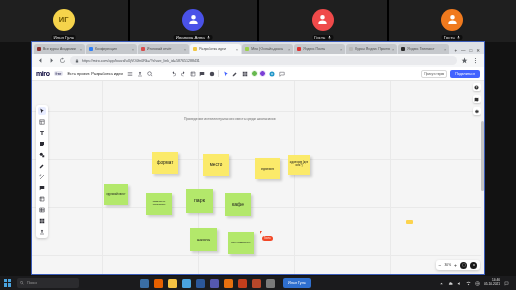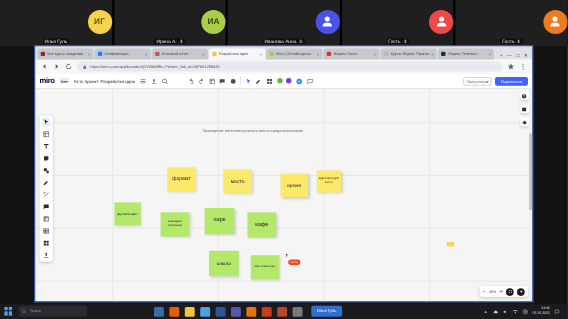--- a/index.html
+++ b/index.html
@@ -11,21 +11,21 @@
   }
   #app { position: relative; width: 516px; height: 290px; background: #121212; }
 
   
   .participants {
     position: absolute; left: 0; top: 0; width: 516px; height: 42px;
     display: flex; gap: 2px; background: #000;
   }
   .ptile {
     position: relative; flex: 1; background: #1f1f1f;
-    display: flex; align-items: center; justify-content: flex-end;
+    display: flex; align-items: center; justify-content: center;
   }
   .avatar {
     width: 22px; height: 22px; border-radius: 50%;
     display: flex; align-items: center; justify-content: center;
     color: #fff; font-size: 7.5px; font-weight: bold; letter-spacing: .2px;
     margin-bottom: 3px;
   }
   .avatar svg { width: 11px; height: 11px; fill: #fff; }
   .pname {
     position: absolute; left: 50%; transform: translateX(-50%);
@@ -172,31 +172,20 @@
 
 <div id="app">
 
   <div class="participants">
     <div class="ptile">
       <div class="avatar" style="background:#f5d34b;color:#6b5400">
         <span>ИГ</span>
       </div>
       <div class="pname">
         <span>Илья Гуль</span>
-      </div>
-    </div>
-    <div class="ptile">
-      <div class="avatar" style="background:#a8cf45;color:#33470e">
-        <span>ИА</span>
-      </div>
-      <div class="pname">
-        <span>Ирина А.</span>
-        <svg class="mic" viewBox="0 0 24 24">
-            <path d="M12 2a3 3 0 00-3 3v6a3 3 0 006 0V5a3 3 0 00-3-3zm7 9a7 7 0 01-14 0H3a9 9 0 008 8.94V23h2v-3.06A9 9 0 0021 11h-2zM3 3l18 18"></path>
-          </svg>
       </div>
     </div>
     <div class="ptile">
       <div class="avatar" style="background:#4a52e8">
         <svg viewBox="0 0 24 24">
             <path d="M12 12a5 5 0 100-10 5 5 0 000 10zm0 2c-5 0-9 2.5-9 5.5V22h18v-2.5c0-3-4-5.5-9-5.5z"></path>
           </svg>
       </div>
       <div class="pname">
         <span>Иванова Анна</span>

